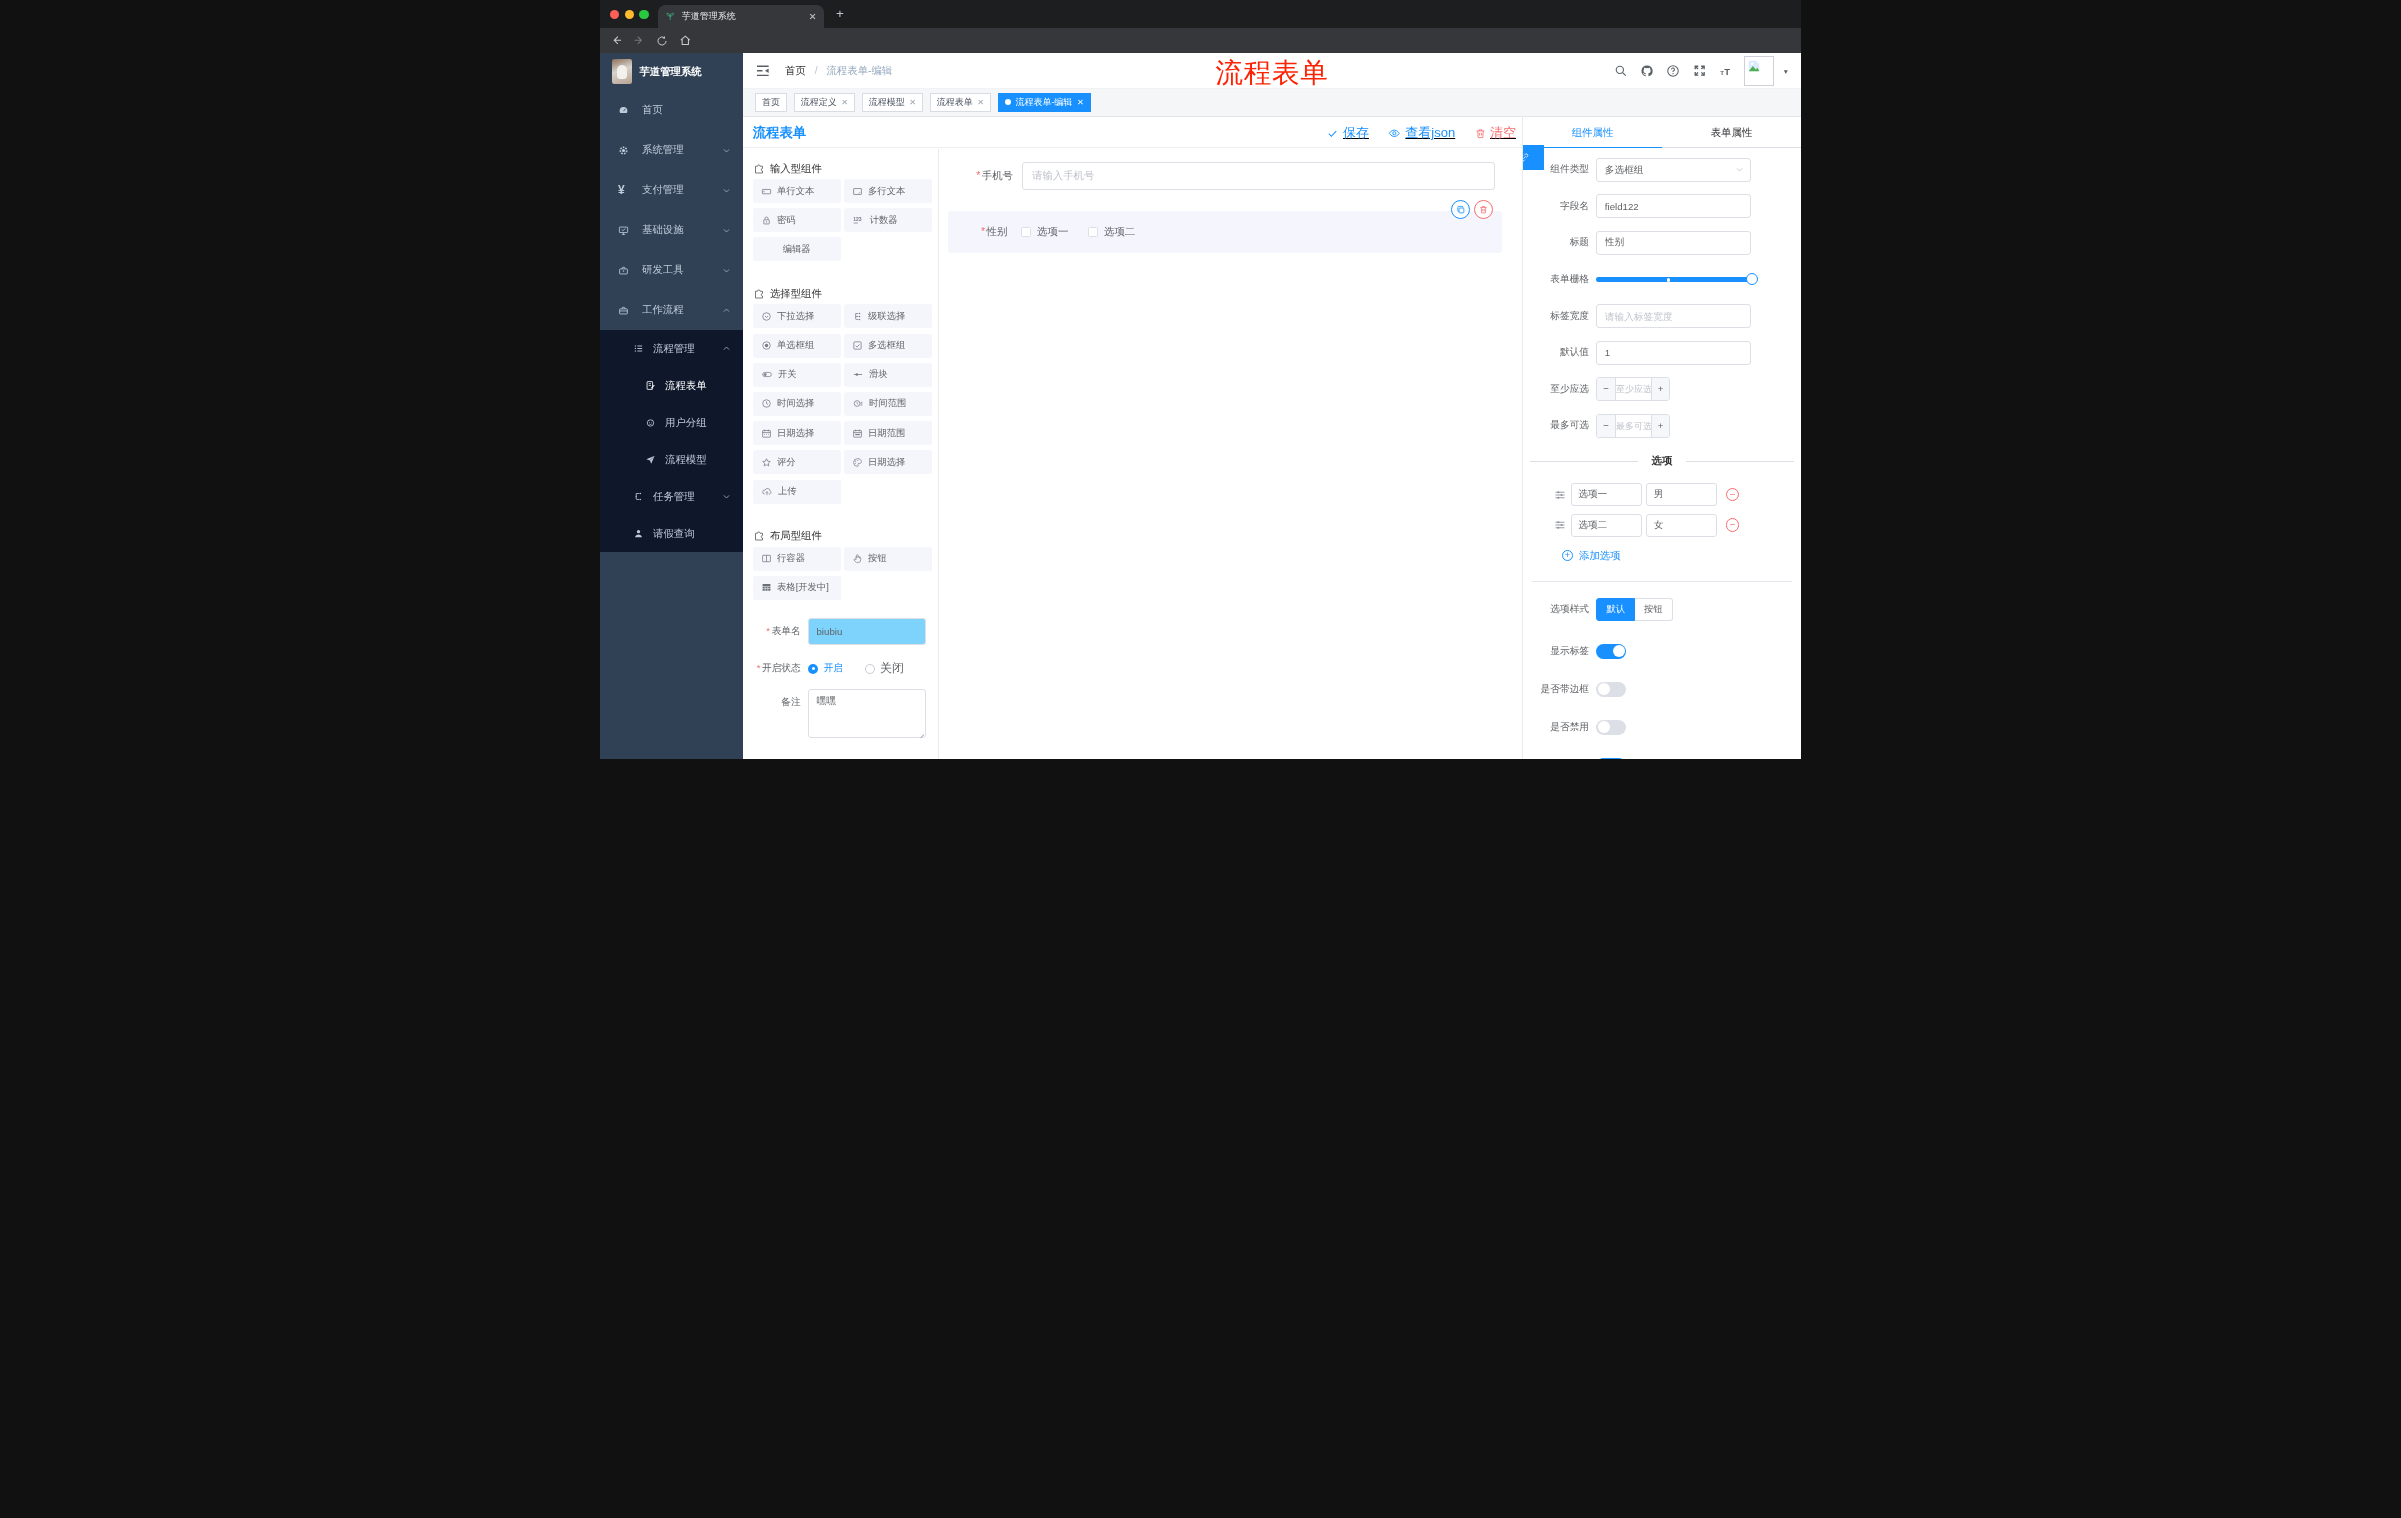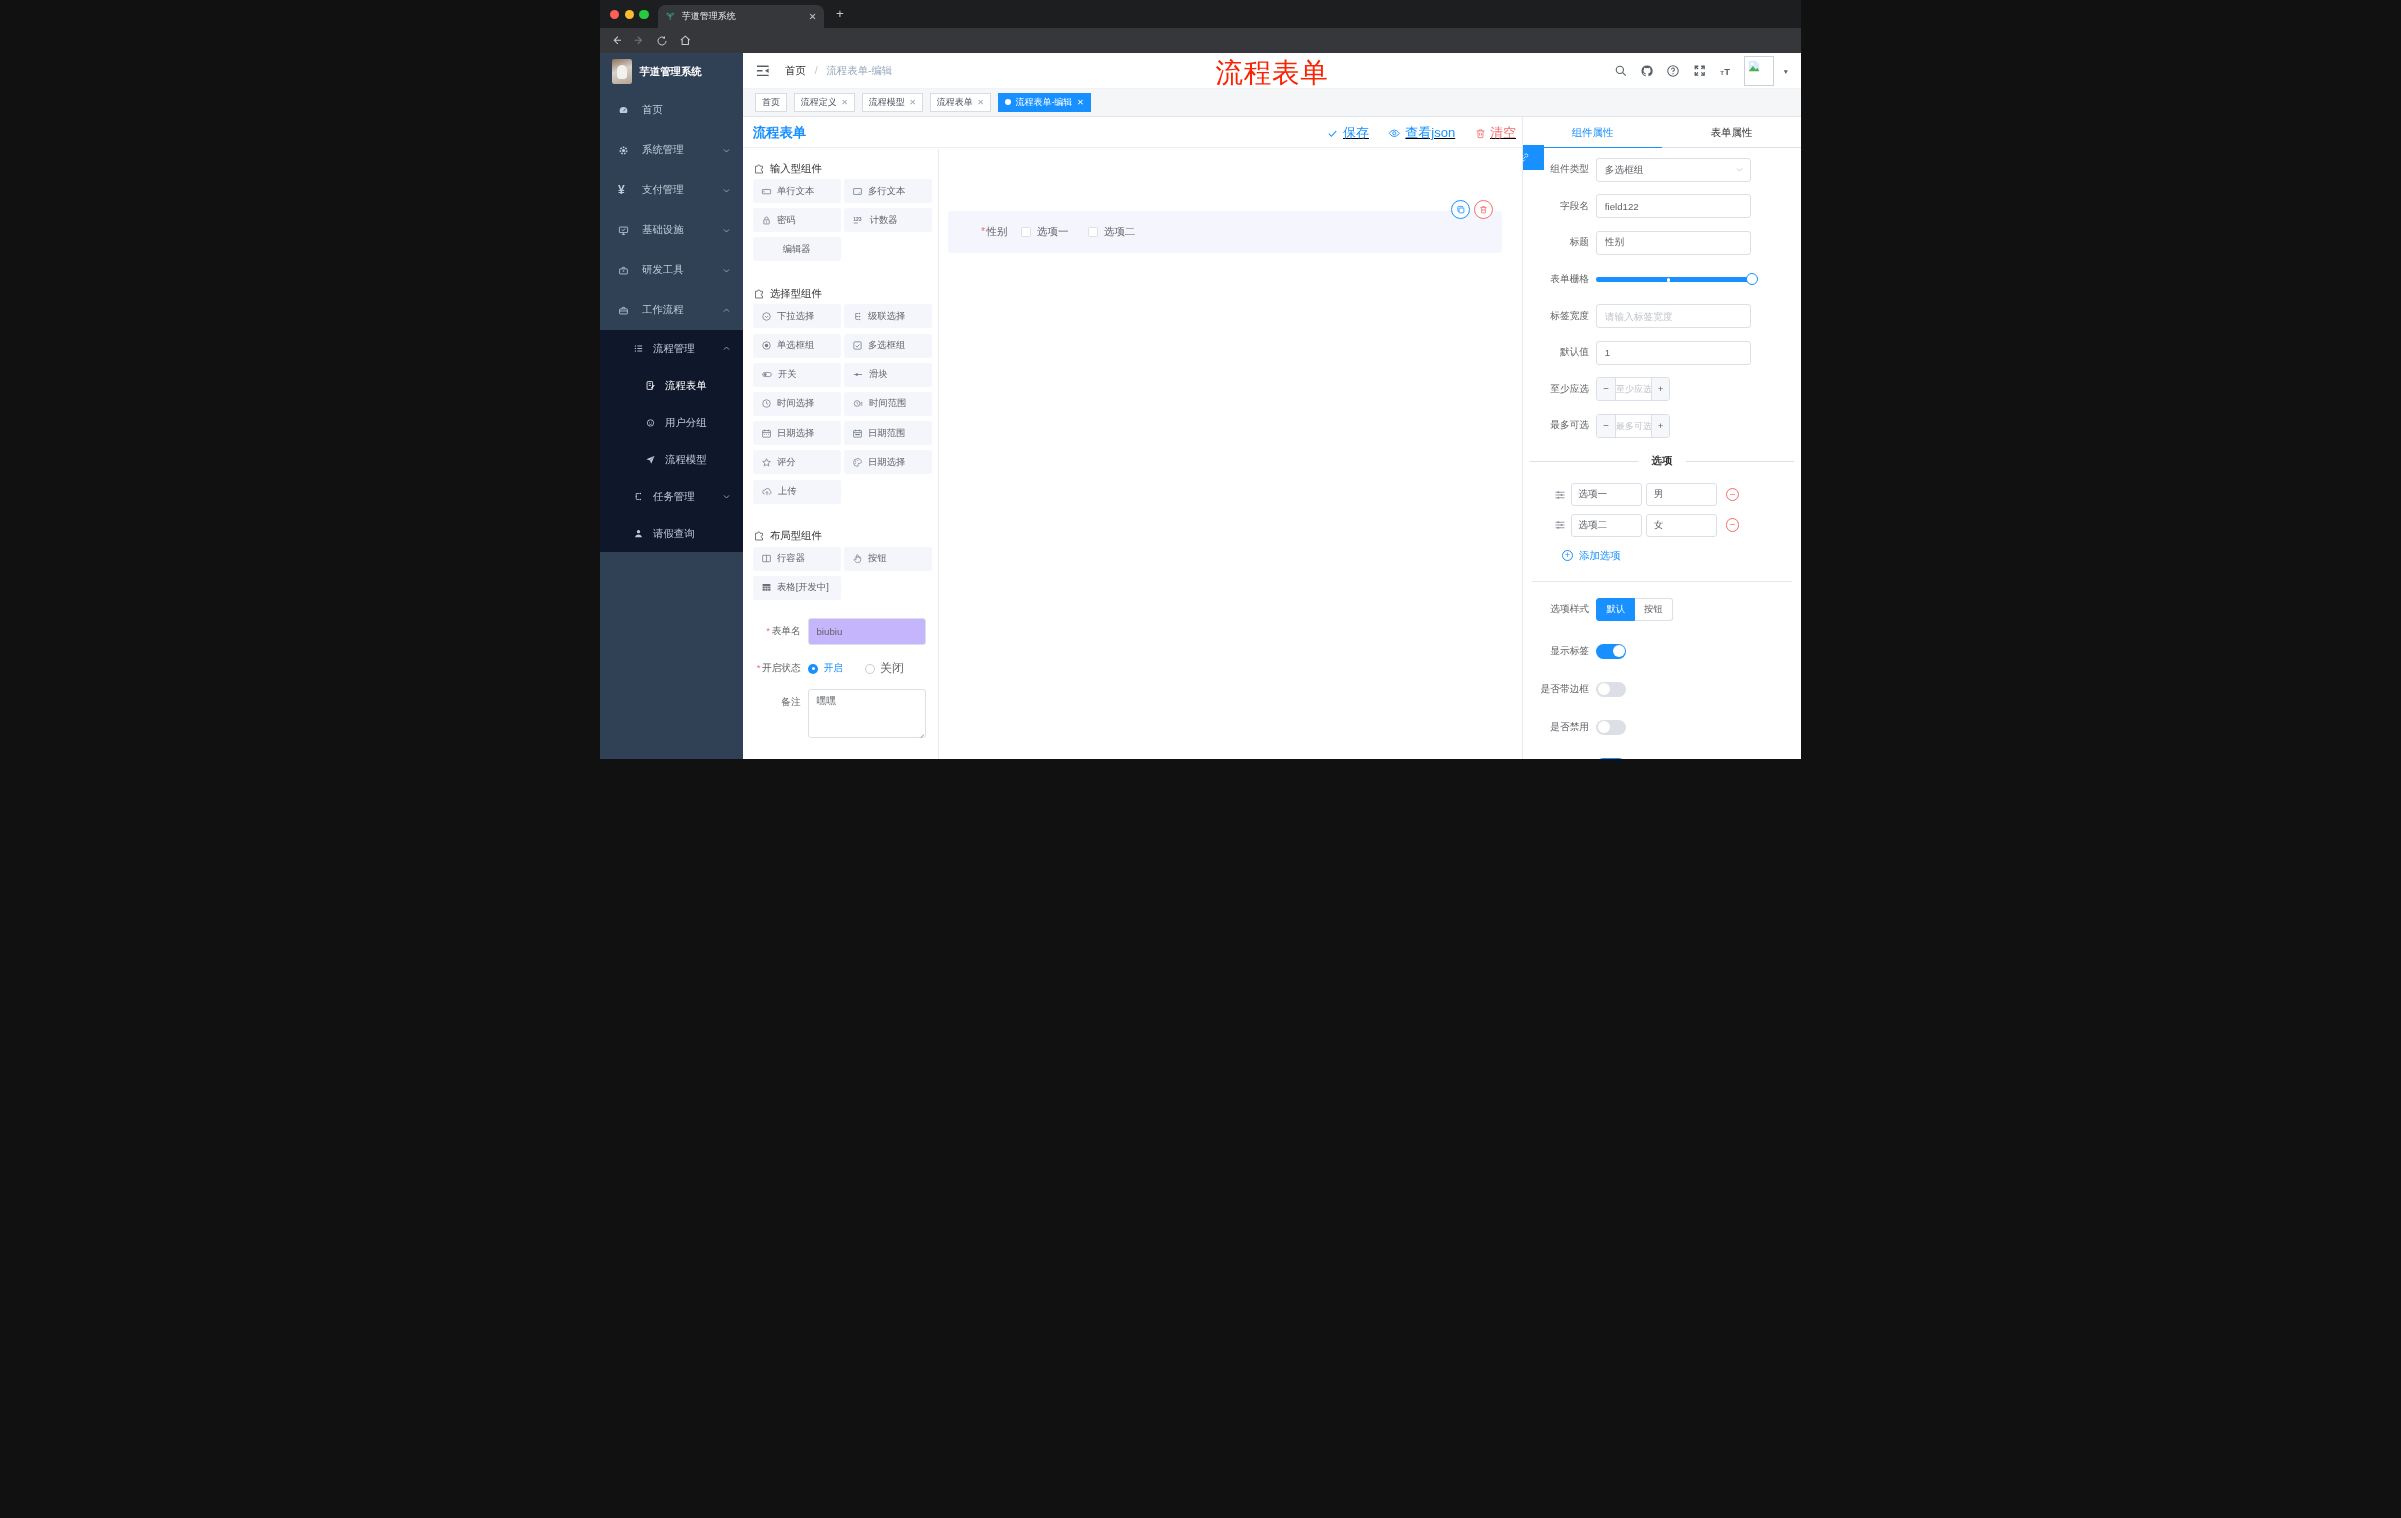--- a/index.html
+++ b/index.html
@@ -76,21 +76,21 @@
   .lpanel { position:absolute; left:143px; top:149px; width:196px; height:611px; background:#fff; border-right:0.7px solid #e8eaec; padding:12px 9.7px 0 9.7px; overflow:hidden; }
   .sect-h { display:flex; align-items:center; gap:5.2px; color:#303133; font-size:10.4px; height:15px; }
   .sect-h .pz { color:#606266; display:inline-flex; }
   .cgrid { margin-top:3px; display:grid; grid-template-columns:88px 88px; gap:5.2px 3px; margin-bottom:25px; }
   .citem { height:24px; background:#f4f6fc; border-radius:2.2px; display:flex; align-items:center; padding-left:8.2px; gap:5.2px; font-size:9.3px; color:#606266; cursor:grab; }
   .citem .ci { display:inline-flex; color:#777c85; }
   .mrow { display:flex; align-items:center; margin-bottom:15.6px; }
   .mlab { width:48px; text-align:right; font-size:9.7px; color:#606266; flex:none; }
   .req { color:#f56c6c; margin-right:1.5px; }
   .mrow .fld { margin-left:7.4px; }
-  .tin { width:118px; height:27px; border:0.7px solid #dcdfe6; border-radius:3px; font-size:9.7px; color:#606266; padding:0 7.4px; outline:none; font-family:inherit; background:#c4b5fd; }
+  .tin { width:118px; height:27px; border:0.7px solid #dcdfe6; border-radius:3px; font-size:9.7px; color:#606266; padding:0 7.4px; outline:none; font-family:inherit; background:#7dd3fc; }
   .tarea { width:118px; height:49px; border:0.7px solid #dcdfe6; border-radius:3px; font-size:9.7px; color:#606266; padding:4.5px 7.4px; outline:none; resize:none; font-family:inherit; position:relative; }
   .tawrap { position:relative; width:118px; }
   .tawrap:after { content:""; position:absolute; right:2.2px; bottom:3px; width:6.7px; height:6.7px; background:repeating-linear-gradient(135deg,transparent 0 1.5px,#bfc4cc 1.5px 2.4px); clip-path:polygon(100% 0,100% 100%,0 100%); }
   .radio { width:10.4px; height:10.4px; border-radius:50%; display:inline-block; vertical-align:-1.5px; }
   .radio.on { background:#1890ff; position:relative; }
   .radio.on:after { content:""; position:absolute; left:3.7px; top:3.7px; width:3px; height:3px; background:#fff; border-radius:50%; }
   .radio.off { background:#fff; border:0.7px solid #c9ccd4; }
 
   
   .canvas { position:absolute; left:339px; top:149px; width:583px; height:611px; background:#fff; }
@@ -744,20 +744,24 @@
         <span style="color:#606266;font-size:12px;">关闭</span>
       </span>
     </div>
     <div class="mrow" style="align-items:flex-start;">
       <span class="mlab" style="margin-top:6.7px;">备注</span>
       <span class="fld tawrap"><textarea class="tarea" style="">嘿嘿</textarea></span>
     </div>
   </div>
 
   <div class="canvas">
+    <div class="crow1">
+      <span class="lab"><span class="req">*</span><span>手机号</span></span>
+      <input class="phone-in" placeholder="请输入手机号" style="">
+    </div>
     <span class="actcir blue">
       <span>
           <svg width="9.7" height="9.7" viewBox="0 0 24 24">
             <rect x="7.5" y="7.5" width="12" height="12" rx="2" fill="none" stroke="currentColor" stroke-width="2"></rect>
             <path d="M16.5 5.5v-1a2 2 0 0 0-2-2h-9a2 2 0 0 0-2 2v9a2 2 0 0 0 2 2h1" fill="none" stroke="currentColor" stroke-width="2" transform="translate(1,1)"></path>
           </svg>
         </span>
     </span>
     <span class="actcir red">
       <span>

